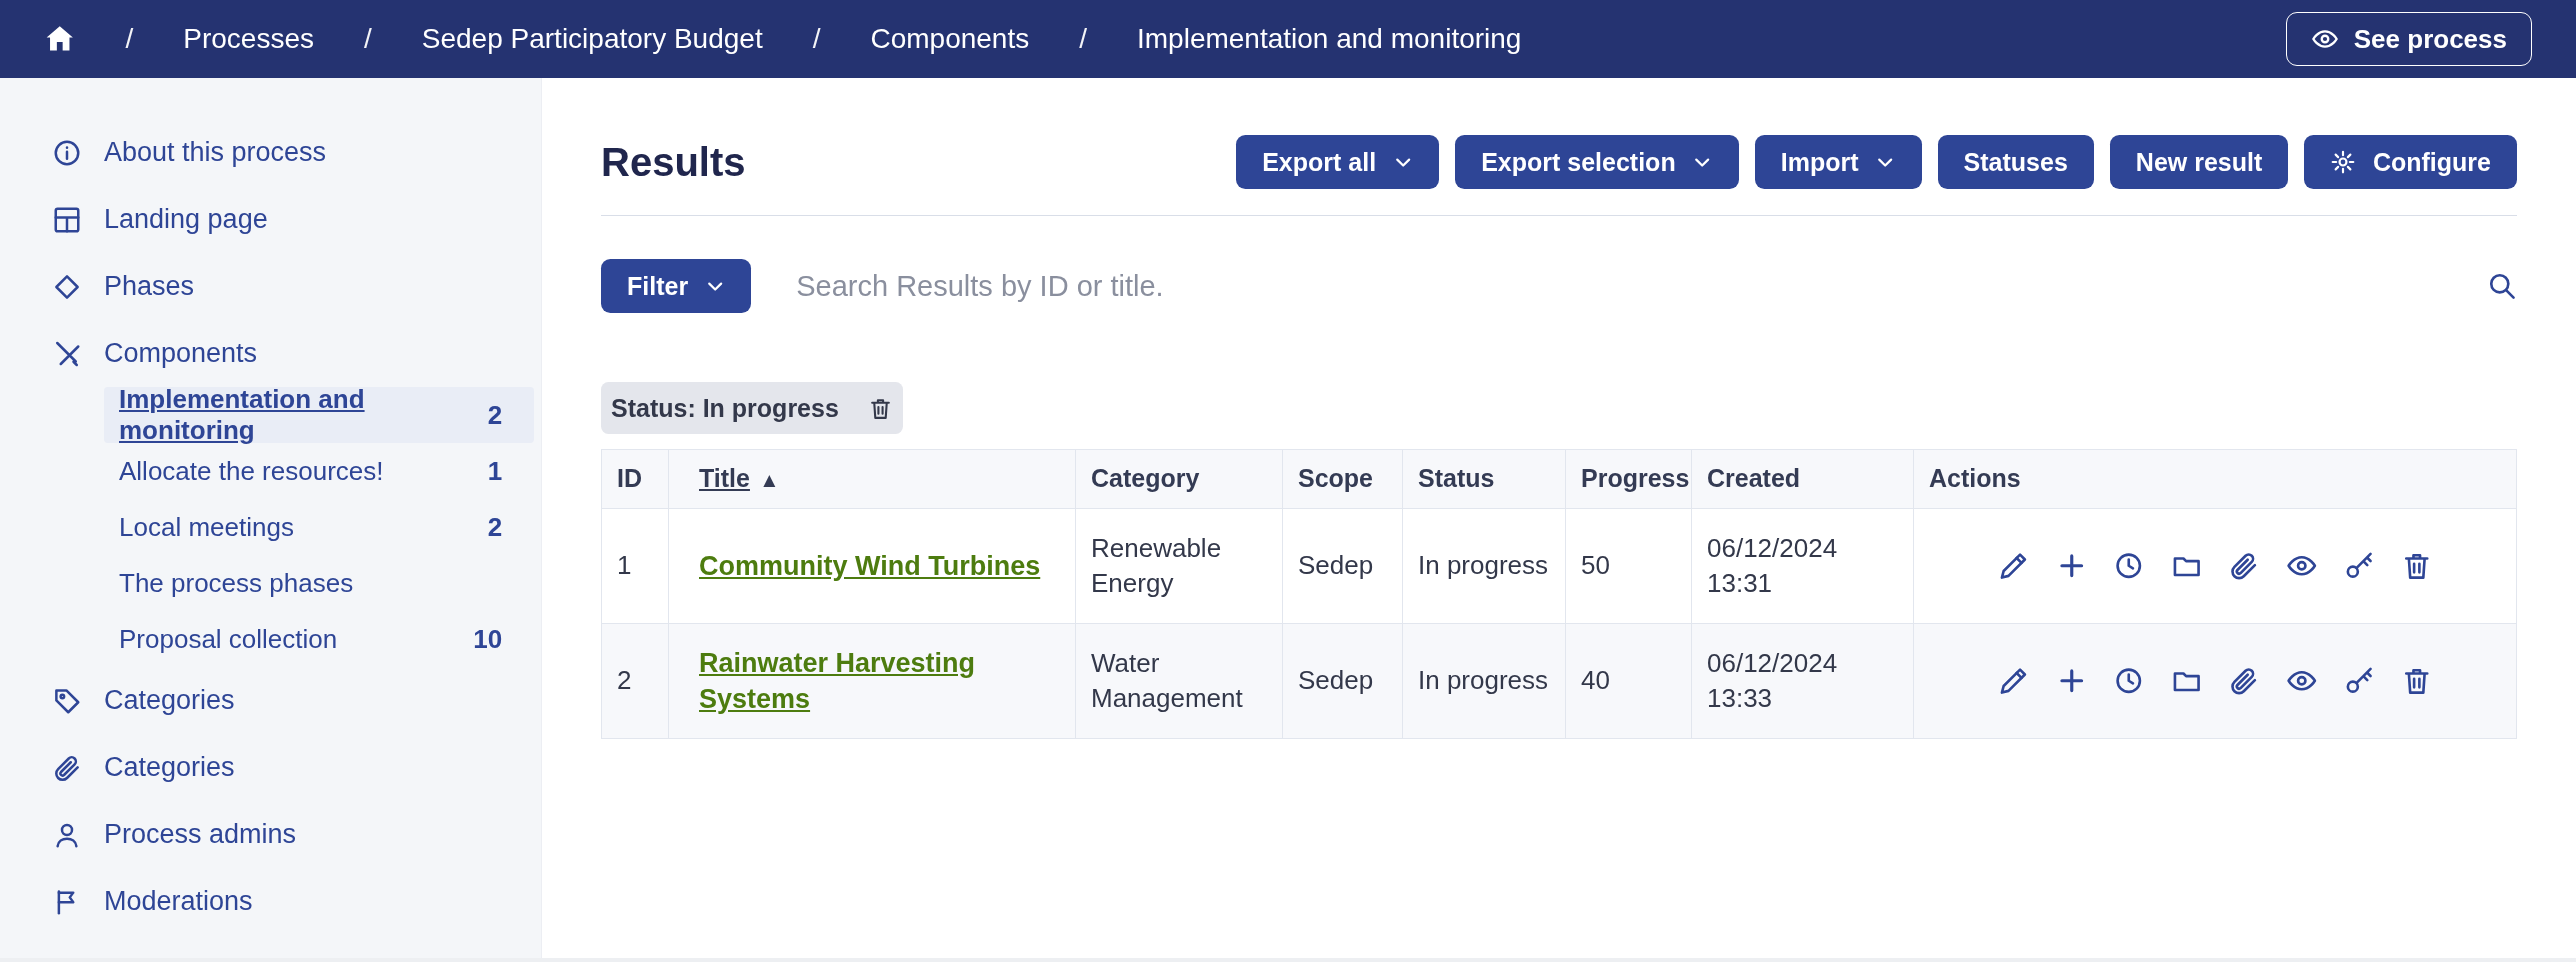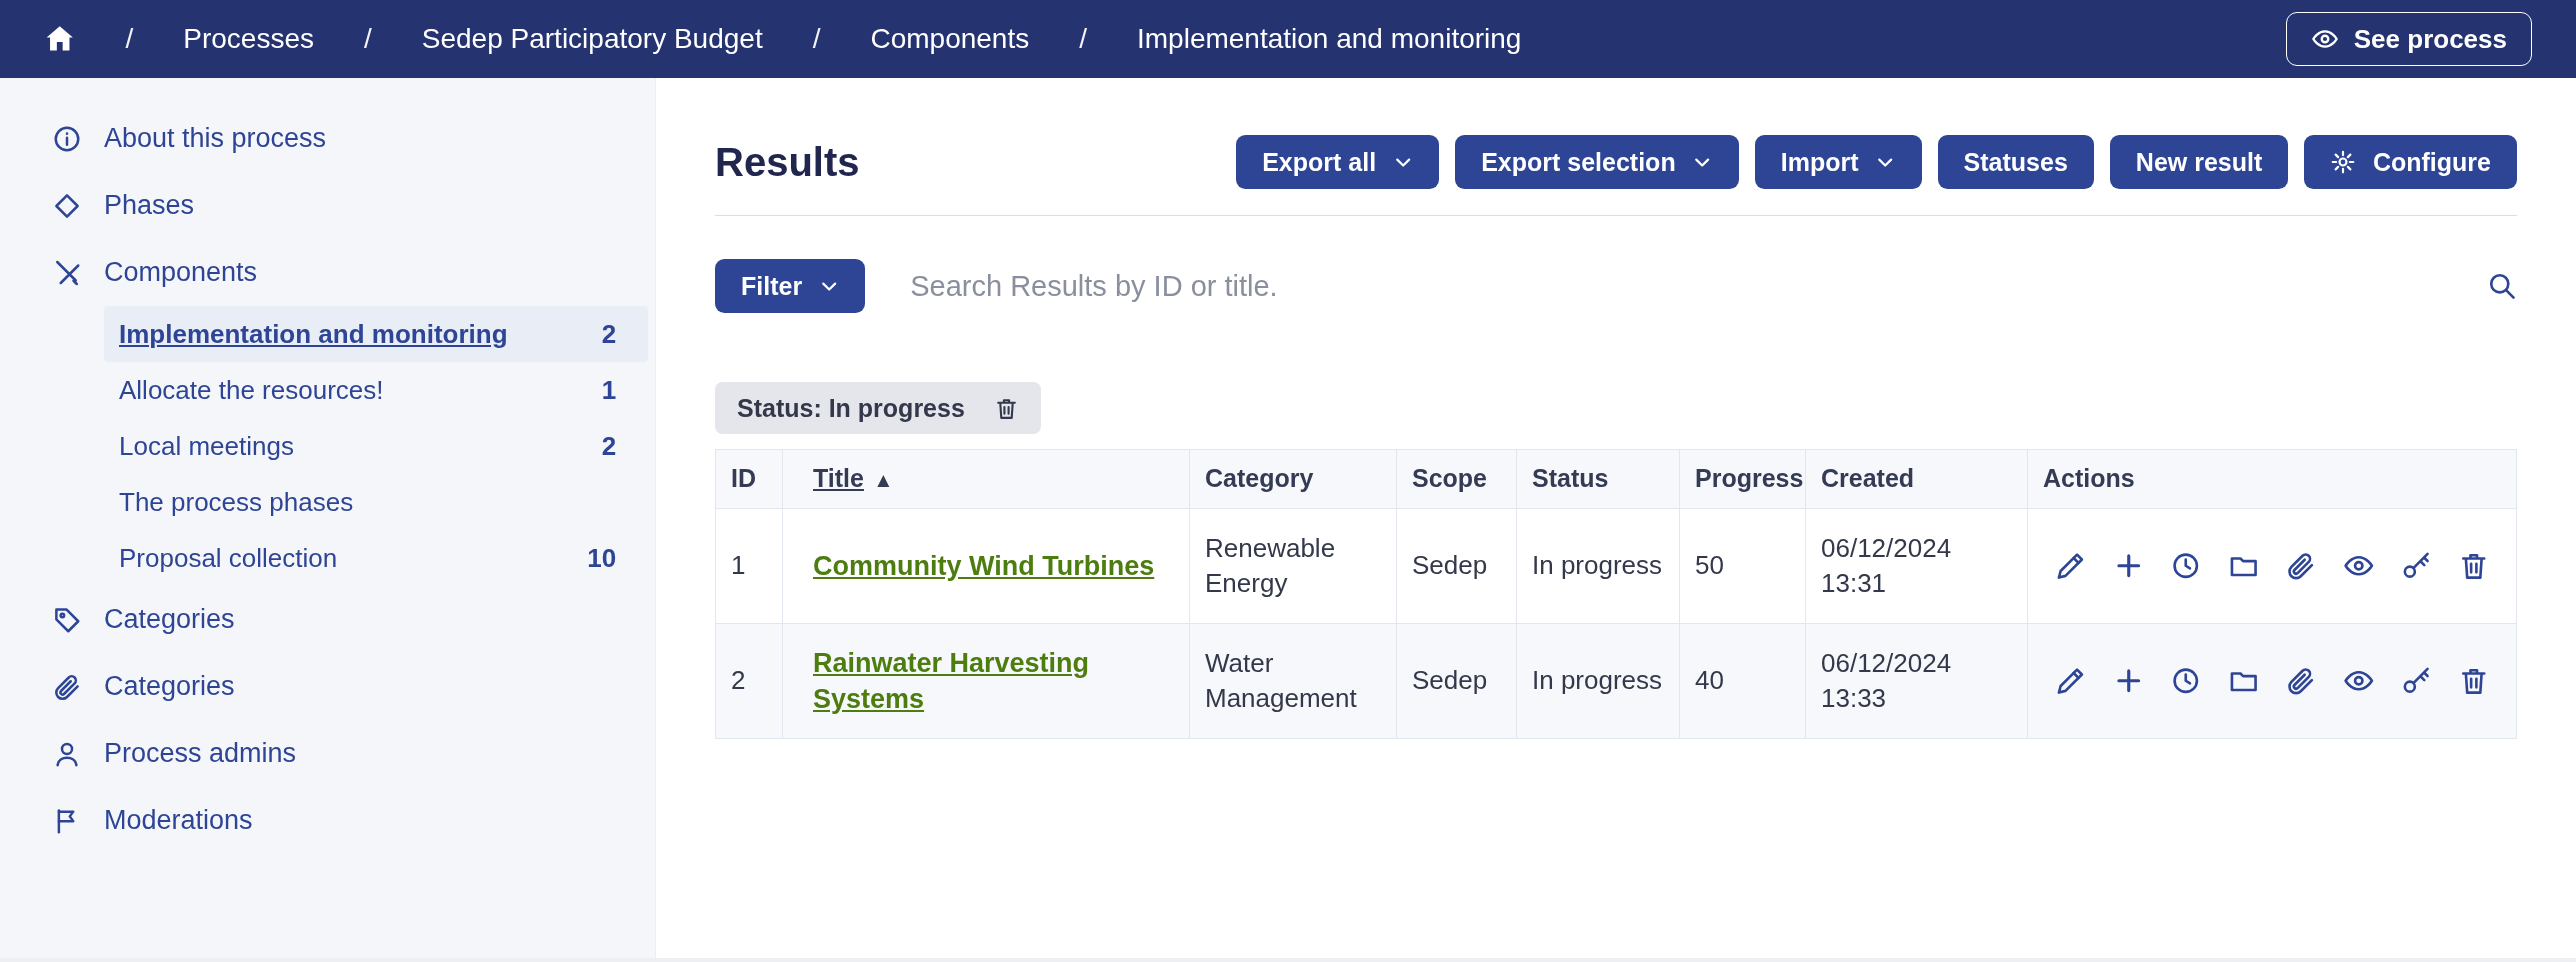--- a/index.html
+++ b/index.html
@@ -29,24 +29,24 @@
     background: transparent; color: #fff;
     border: 1.9px solid #fff; border-radius: 11px;
     height: 54px; padding: 0 24px;
     font-size: 26px; font-weight: 600;
     font-family: inherit; cursor: pointer;
   }
 
   
   .page-body { display: flex; height: 880px; }
   .sidebar {
-    width: 656px; flex-shrink: 0;
+    width: 542px; flex-shrink: 0;
     background: var(--sidebar-bg, #f4f6f9);
     border-right: 1.9px solid #eceef3;
-    padding-top: 27px;
+    padding-top: 41px;
   }
   .side-item {
     display: flex; align-items: center; gap: 22px;
     height: 67px; padding: 0 37px 0 52px;
     color: var(--accent, #2e4596);
     font-size: 27px; cursor: pointer;
   }
   .side-item .s-icon { width: 30px; height: 30px; display: flex; }
   .sub-list { }
   .sub-item {
@@ -79,21 +79,21 @@
     flex: 1; border: none; outline: none;
     font-size: 29px; color: var(--text, #333849);
     font-family: inherit; background: transparent;
   }
   .search-input::placeholder { color: var(--muted, #8a8f9e); }
   .search-btn { background: none; border: none; color: var(--accent, #2e4596); cursor: pointer; padding: 0; }
 
   .chip {
     display: inline-flex; align-items: center; gap: 29px;
     background: var(--chip-bg, #e4e6ec);
-    border-radius: 7.4px; height: 52px; padding: 0 22px;
+    border-radius: 7.4px; height: 52px; padding: 0 10px;
     font-size: 25px; font-weight: 700; color: #33384a;
     margin-top: 69px;
   }
   .chip .chip-trash { color: #33384a; cursor: pointer; display: flex; }
 
   
   .results-table {
     width: 100%; margin-top: 15px;
     border-collapse: collapse; table-layout: fixed;
     font-size: 26px; color: #33384a;
@@ -226,20 +226,28 @@
 <div class="page-body">
 
   <nav class="sidebar">
     <div class="side-item">
       <span class="s-icon">
           <svg class="ic" width="30" height="30" viewBox="0 0 32 32">
             <use href="#i-info"></use>
           </svg>
         </span>
       <span>About this process</span>
+    </div>
+    <div class="side-item">
+      <span class="s-icon">
+          <svg class="ic" width="30" height="30" viewBox="0 0 32 32">
+            <use href="#i-layout"></use>
+          </svg>
+        </span>
+      <span>Landing page</span>
     </div>
     <div class="side-item">
       <span class="s-icon">
           <svg class="ic" width="30" height="30" viewBox="0 0 32 32">
             <use href="#i-diamond"></use>
           </svg>
         </span>
       <span>Phases</span>
     </div>
     <div class="side-item">

